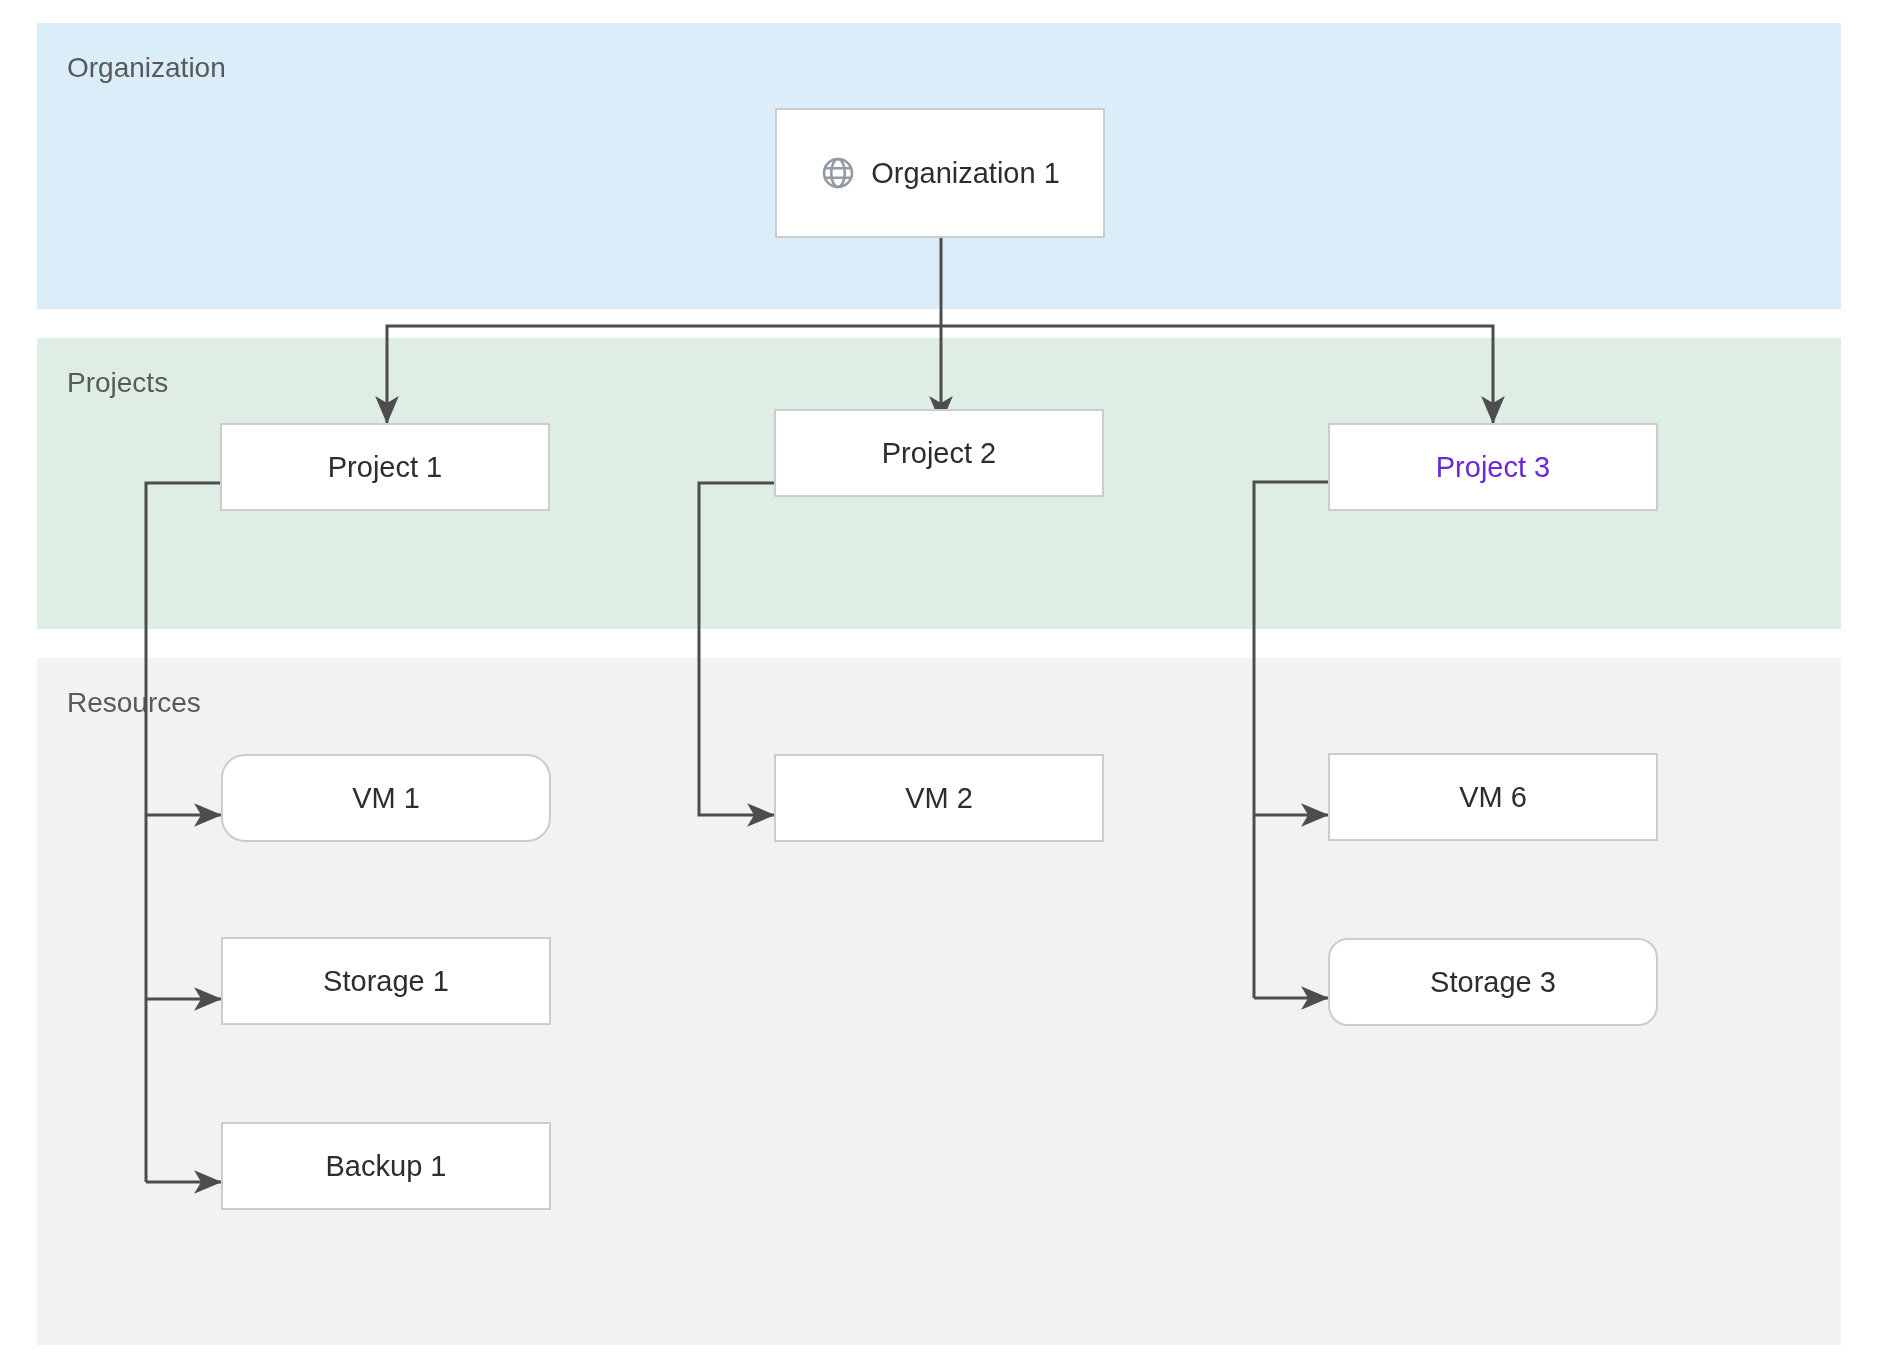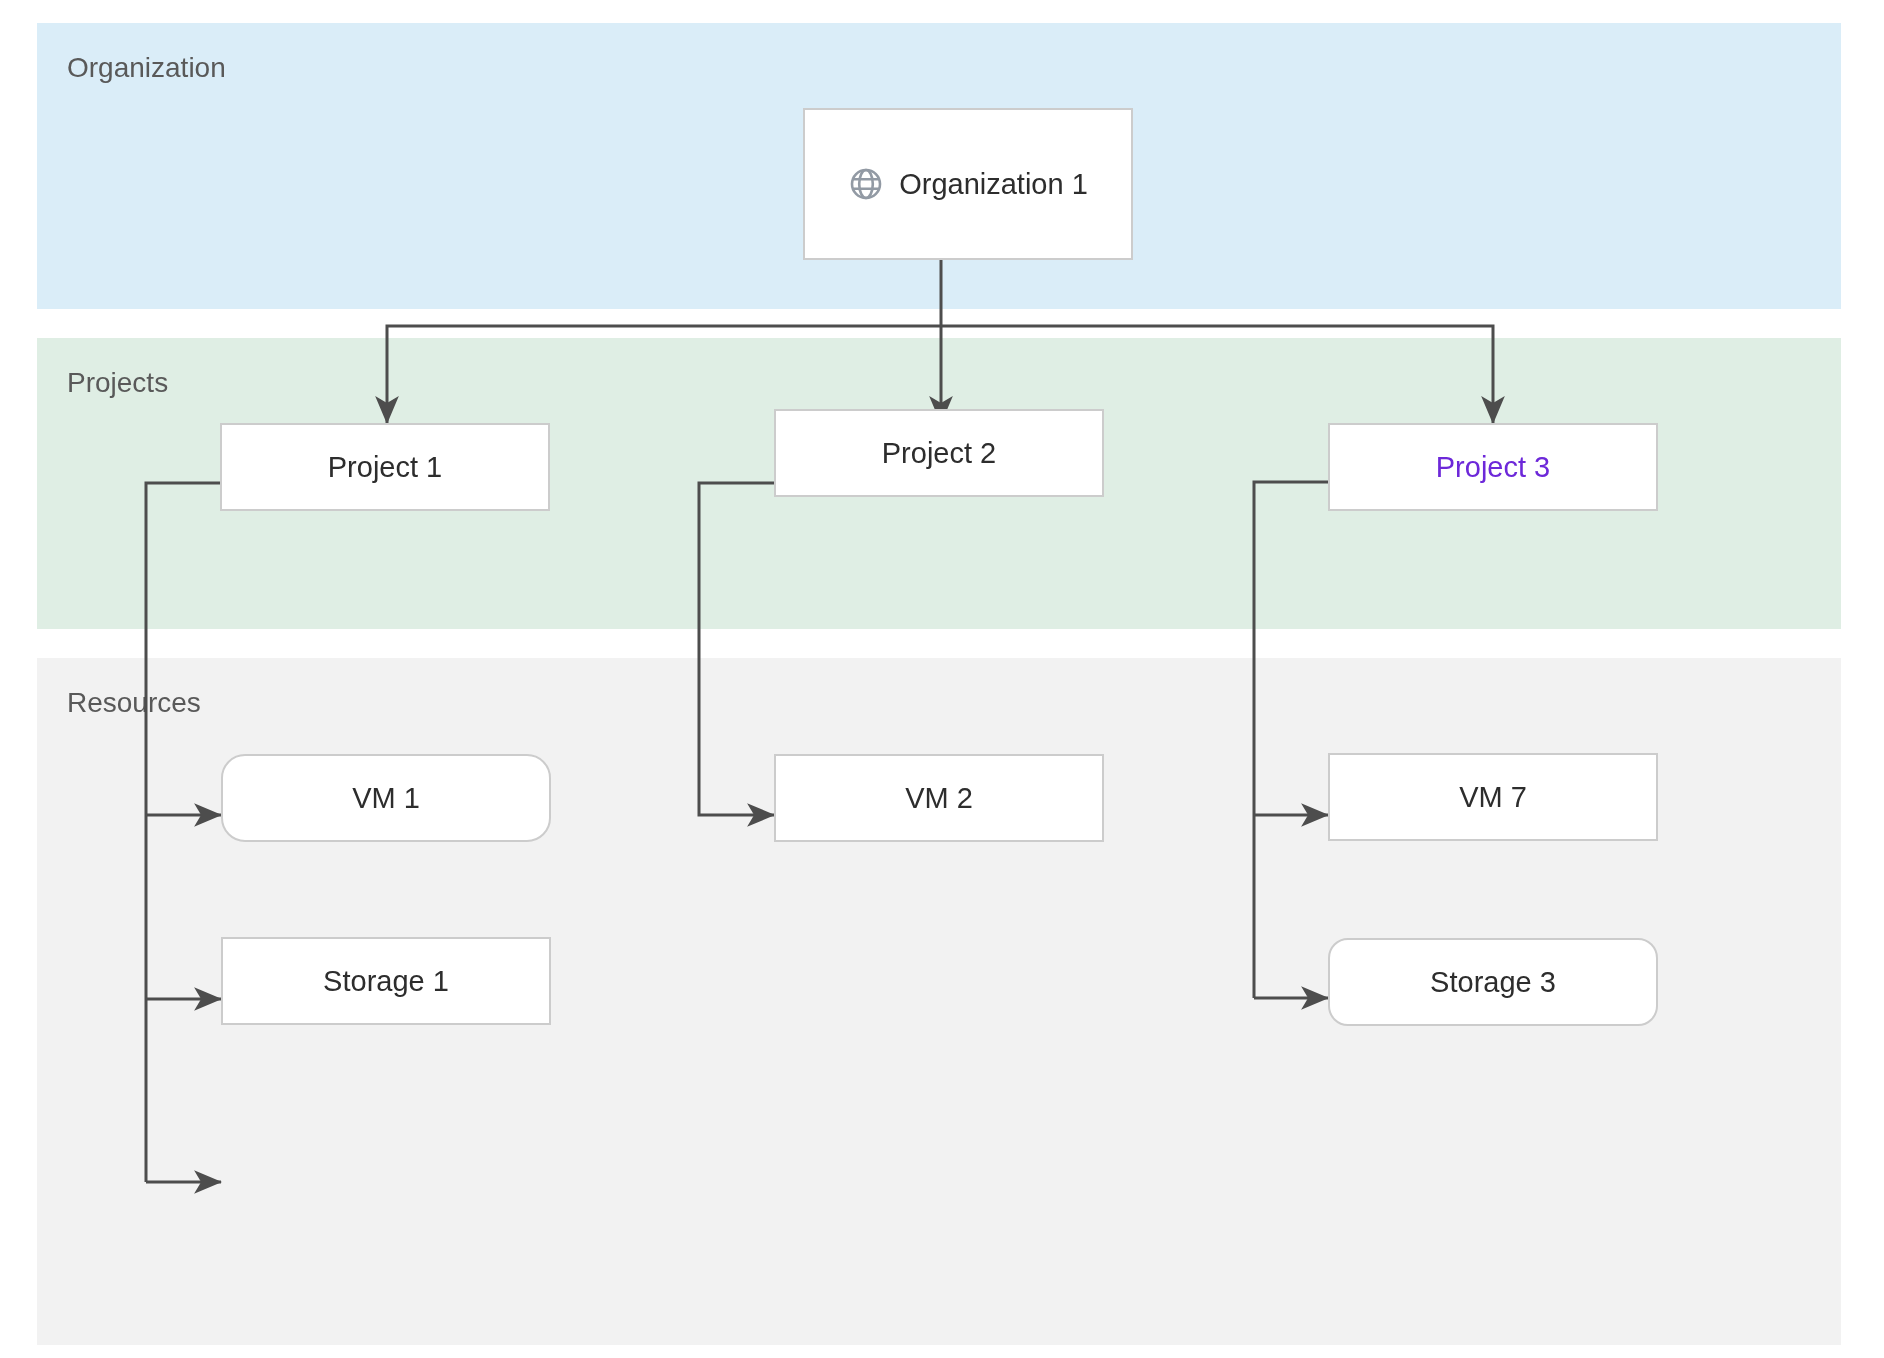--- a/index.html
+++ b/index.html
@@ -43,21 +43,21 @@
     height: 88px;
     box-sizing: border-box;
     border: 2px solid;
     display: flex;
     align-items: center;
     justify-content: center;
     gap: 15px;
     font-size: 29px;
     white-space: nowrap;
   }
-  .node-org { height: 152px; margin-left: 28px; }
+  .node-org { height: 130px; }
   .node-icon {
     display: inline-flex;
     width: 36px;
     height: 36px;
   }
   .pos-org1     { left: 775px;  top: 108px; }
   .pos-project1 { left: 220px;  top: 423px; }
   .pos-project2 { left: 774px;  top: 409px; }
   .pos-project3 { left: 1328px; top: 423px; }
   .pos-vm1      { left: 221px;  top: 754px; border-radius: 24px; }
@@ -132,26 +132,29 @@
   </div>
 
   <div class="node pos-vm1" style="background-color: rgb(255, 255, 255); border-color: rgb(204, 204, 204); color: rgb(45, 45, 45);">
     <span class="node-label">VM 1</span>
   </div>
 
   <div class="node pos-storage1" style="background-color: rgb(255, 255, 255); border-color: rgb(204, 204, 204); color: rgb(45, 45, 45);">
     <span class="node-label">Storage 1</span>
   </div>
 
+  <div class="node pos-backup1" style="background-color: rgb(255, 255, 255); border-color: rgb(204, 204, 204); color: rgb(45, 45, 45);">
+    <span class="node-label">Backup 1</span>
+  </div>
 
   <div class="node pos-vm2" style="background-color: rgb(255, 255, 255); border-color: rgb(204, 204, 204); color: rgb(45, 45, 45);">
     <span class="node-label">VM 2</span>
   </div>
 
   <div class="node pos-vm3" style="background-color: rgb(255, 255, 255); border-color: rgb(204, 204, 204); color: rgb(45, 45, 45);">
-    <span class="node-label">VM 7</span>
+    <span class="node-label">VM 6</span>
   </div>
 
   <div class="node pos-storage3" style="background-color: rgb(255, 255, 255); border-color: rgb(204, 204, 204); color: rgb(45, 45, 45);">
     <span class="node-label">Storage 3</span>
   </div>
 
 </div>
 
 </body></html>

